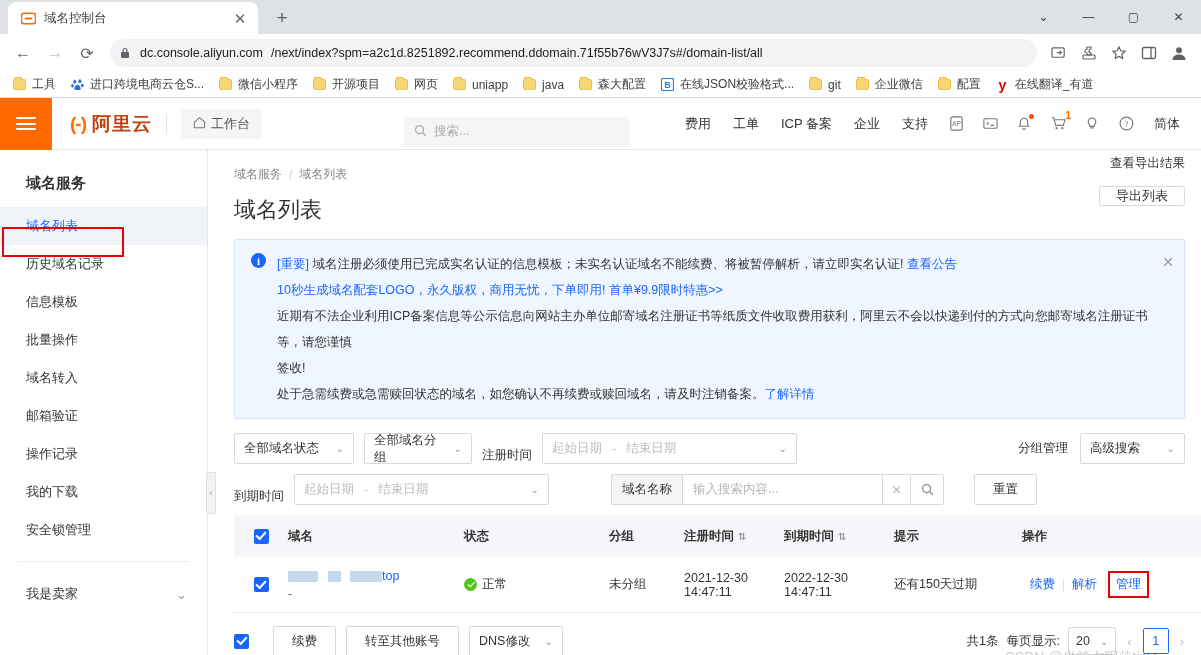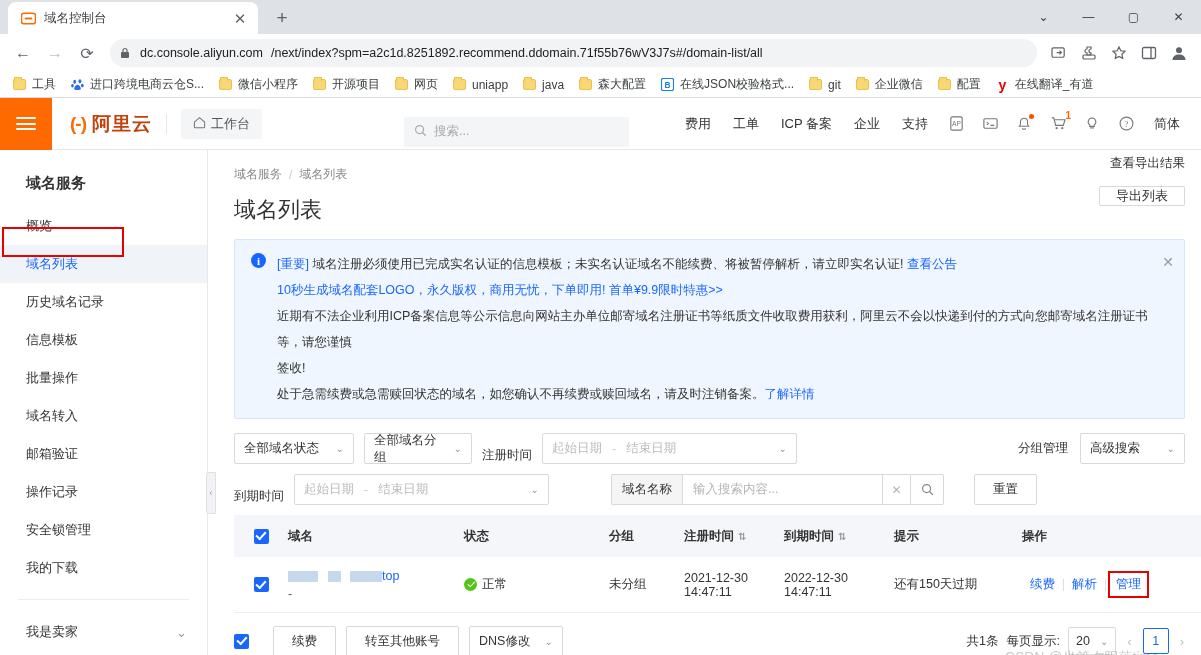--- a/index.html
+++ b/index.html
@@ -584,23 +584,20 @@
         </svg>
     </span>
     <span class="hdr-link">简体</span>
   </div>
 </div>
 
 <div class="page">
 
   <div class="sidebar">
     <div class="side-title">域名服务</div>
-    <div class="side-item">
-        <span>概览</span>
-      </div>
     <div class="side-item active">
         <span>域名列表</span>
       </div>
     <div class="side-item">
         <span>历史域名记录</span>
       </div>
     <div class="side-item">
         <span>信息模板</span>
       </div>
     <div class="side-item">
@@ -609,24 +606,24 @@
     <div class="side-item">
         <span>域名转入</span>
       </div>
     <div class="side-item">
         <span>邮箱验证</span>
       </div>
     <div class="side-item">
         <span>操作记录</span>
       </div>
     <div class="side-item">
+        <span>我的下载</span>
+      </div>
+    <div class="side-item">
         <span>安全锁管理</span>
-      </div>
-    <div class="side-item">
-        <span>我的下载</span>
       </div>
 
     <div class="side-sep"></div>
     <div class="side-group">
       <span>我是卖家</span>
       <span class="chev">⌄</span>
     </div>
 
     <div class="side-hl"></div>
     <div class="collapse-handle">‹</div>

